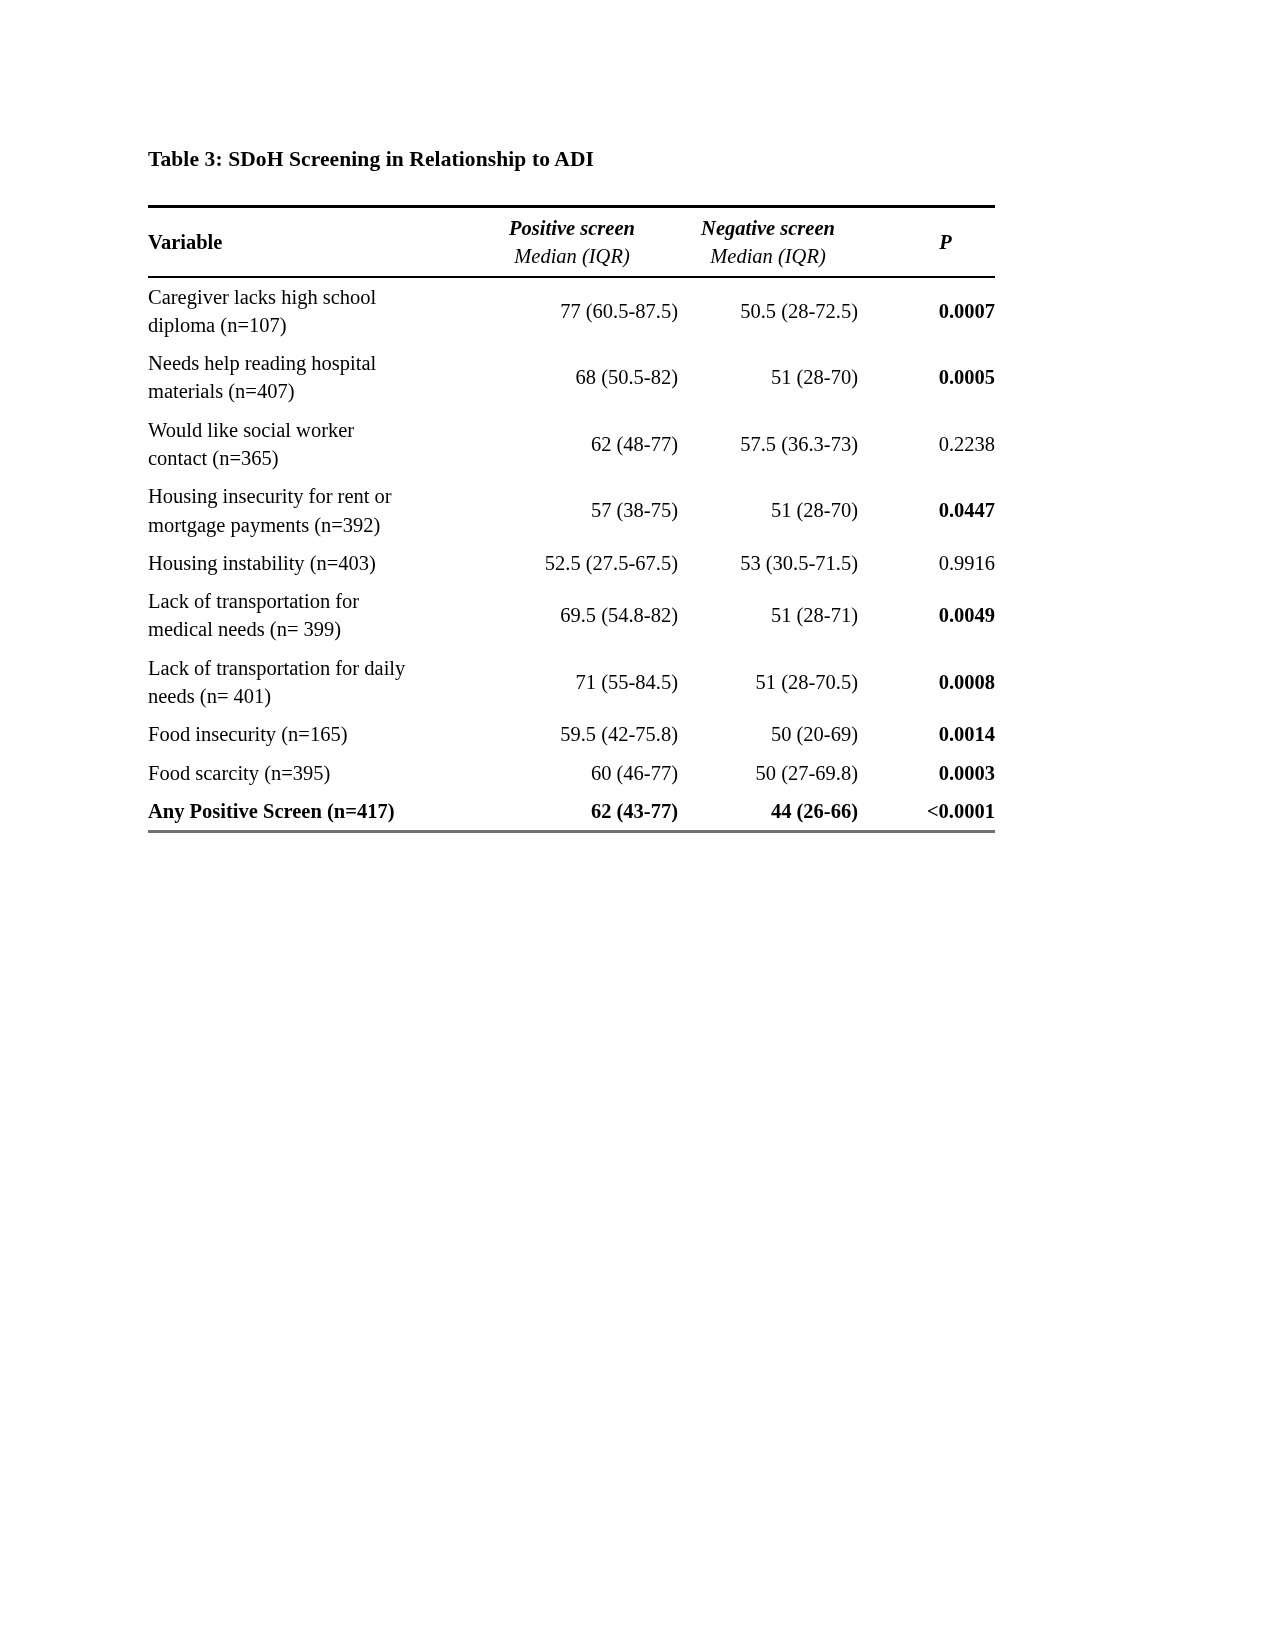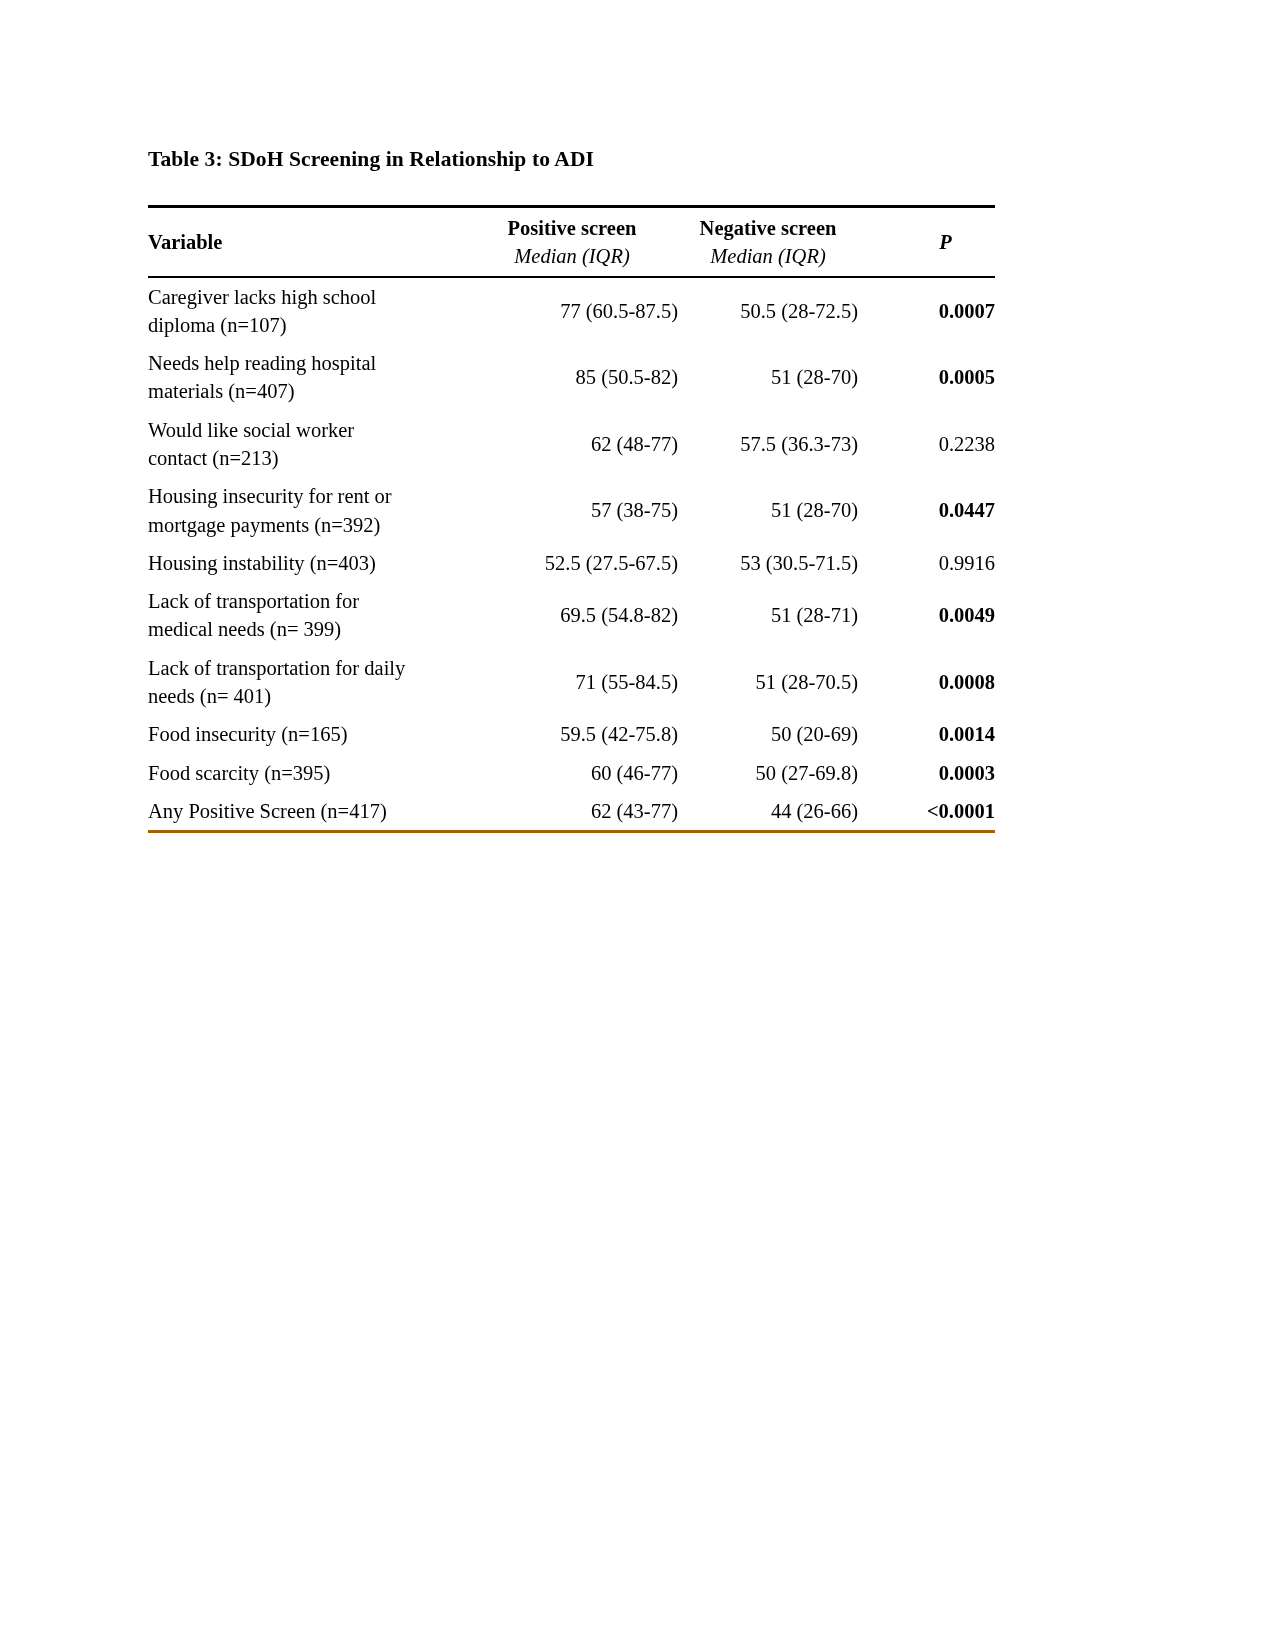--- a/index.html
+++ b/index.html
@@ -48,28 +48,28 @@
     padding: 6px 0 5px 0;
     font-weight: bold;
   }
   th.var-h { text-align: left; }
   th.num-h { text-align: center; }
   th.p-h {
     text-align: center;
     font-style: italic;
     padding-left: 38px;
   }
-  .h-line1 { display: block; font-weight: bold; }
+  .h-line1 { display: block; font-weight: bold; font-style: italic; }
   .h-line2 { display: block; font-weight: normal; font-style: italic; }
 
   tbody td {
     vertical-align: middle;
     padding: 5px 0;
   }
-  tbody tr:last-child td { border-bottom: 3px solid #a16207; }
+  tbody tr:last-child td { border-bottom: 3px solid #737373; font-weight: bold; }
   td.var-cell {
     text-align: left;
     white-space: pre-line;
     padding-right: 8px;
   }
   td.num-cell { text-align: right; }
   td.p-cell { padding-left: 38px; margin-top: 43px; }
   td.strong { font-weight: bold; }
 </style>
 </head>
@@ -104,27 +104,27 @@
         <tr>
           <td class="var-cell">Caregiver lacks high school
 diploma (n=107)</td>
           <td class="num-cell">77 (60.5-87.5)</td>
           <td class="num-cell">50.5 (28-72.5)</td>
           <td class="num-cell p-cell strong">0.0007</td>
         </tr>
         <tr>
           <td class="var-cell">Needs help reading hospital
 materials (n=407)</td>
-          <td class="num-cell">85 (50.5-82)</td>
+          <td class="num-cell">68 (50.5-82)</td>
           <td class="num-cell">51 (28-70)</td>
           <td class="num-cell p-cell strong">0.0005</td>
         </tr>
         <tr>
           <td class="var-cell">Would like social worker
-contact (n=213)</td>
+contact (n=365)</td>
           <td class="num-cell">62 (48-77)</td>
           <td class="num-cell">57.5 (36.3-73)</td>
           <td class="num-cell p-cell">0.2238</td>
         </tr>
         <tr>
           <td class="var-cell">Housing insecurity for rent or
 mortgage payments (n=392)</td>
           <td class="num-cell">57 (38-75)</td>
           <td class="num-cell">51 (28-70)</td>
           <td class="num-cell p-cell strong">0.0447</td>

